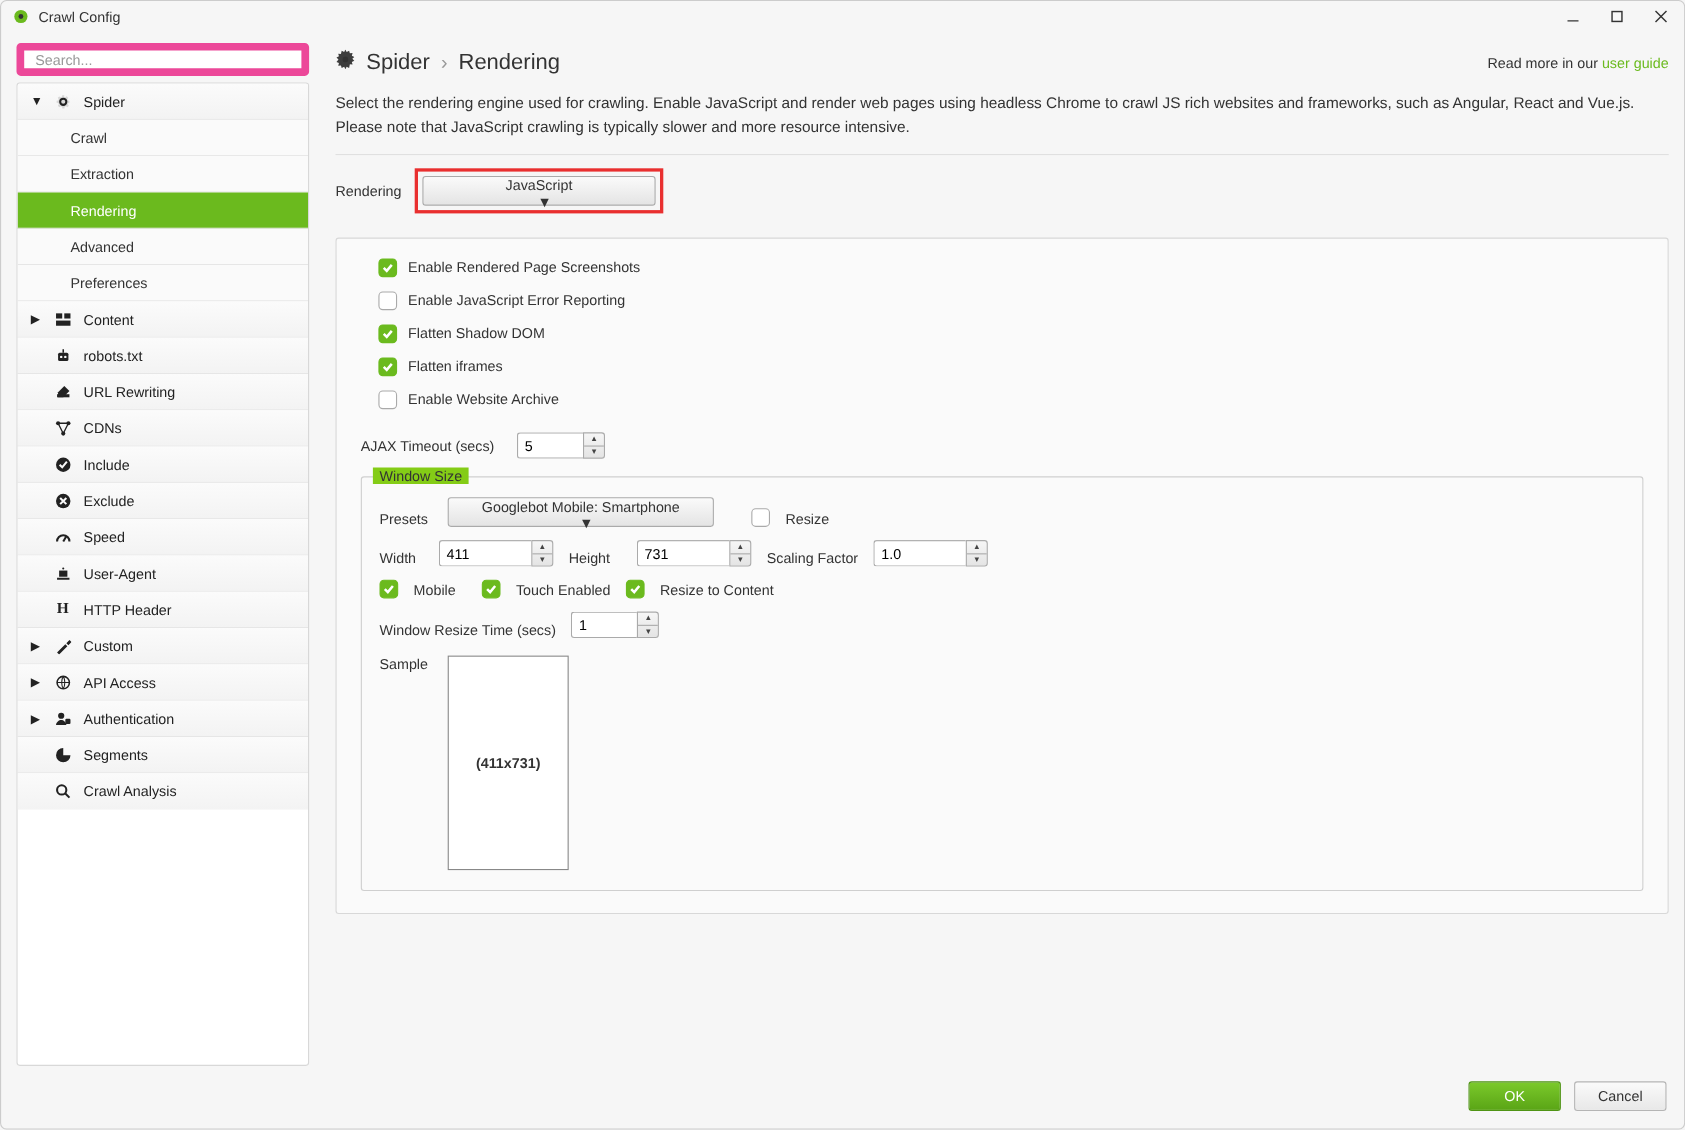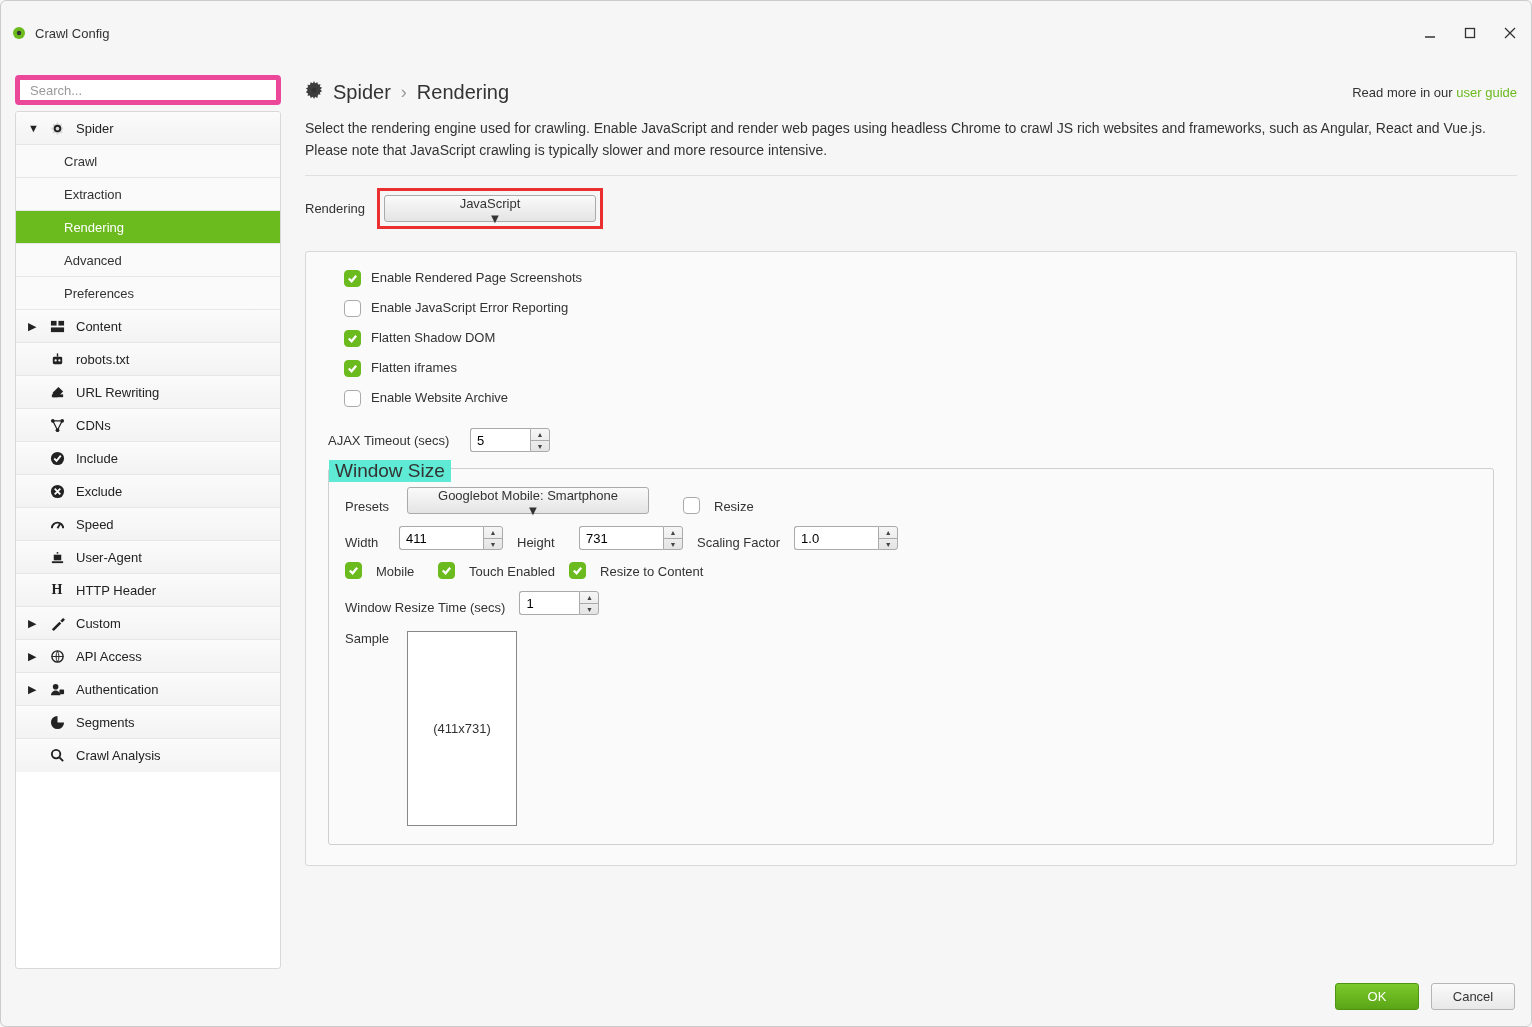--- a/index.html
+++ b/index.html
@@ -1,31 +1,31 @@
 <!DOCTYPE html>
 <html><head>
 <meta charset="utf-8">
 <style>
   * { box-sizing: border-box; margin: 0; padding: 0; font-family: "Segoe UI", Arial, sans-serif; }
   body { background: #f6f6f6; color: #333; font-size: 13px; }
   .window { width: 1532px; height: 1027px; background: #f6f6f6; border: 1px solid #ccc; border-radius: 6px; position: relative; display: flex; flex-direction: column; overflow: hidden; }
 
   
-  .titlebar { display: flex; align-items: center; justify-content: space-between; padding: 24px 10px; }
+  .titlebar { display: flex; align-items: center; justify-content: space-between; padding: 6px 10px; }
   .titlebar-left { display:flex; align-items:center; gap:8px;}
   .titlebar-title { font-size: 13px; }
   .titlebar-controls { display:flex; gap:26px; align-items:center; padding-right: 4px;}
   .win-btn { width: 14px; height: 14px; display:flex; align-items:center; justify-content:center; cursor:pointer;}
   .win-btn svg { stroke:#333; stroke-width:1.3; fill:none; }
 
   
   .body { display:flex; flex:1; min-height:0; padding: 10px 14px 0 14px; gap: 24px;}
   .sidebar-col { width: 266px; display:flex; flex-direction:column;}
   .search-box { position:relative; }
-  .search-box input { width:100%; height:30px; border:5px solid #ec4899; border-radius:4px; padding: 0 10px; font-size:13px; color:#888; background:#fff;}
+  .search-box input { width:100%; height:30px; border:7px solid #ec4899; border-radius:4px; padding: 0 10px; font-size:13px; color:#888; background:#fff;}
   .search-box input::placeholder{ color:#999;}
   .tree { flex:1; border:1px solid #d8d8d8; margin-top:6px; background:#fff; border-radius:3px; overflow:auto;}
   .tree-item, .tree-sub { height:33px; display:flex; align-items:center; font-size:13px; border-bottom:1px solid #e6e6e6; cursor:pointer; }
   .tree-item { padding-left: 12px; gap:10px; background: linear-gradient(#fbfbfb,#f3f3f3); font-weight:500; color:#222;}
   .tree-item .caret { width:10px; color:#222; font-size:11px;}
   .tree-item .lbl-icon { width:18px; display:flex; align-items:center; justify-content:center;}
   .tree-sub { padding-left: 48px; background:#fafafa; color:#333; font-weight:400;}
   .tree-sub.selected { background:#6bba1e; color:#fff; }
   .tree-item.no-caret .caret { visibility:hidden; }
 
@@ -50,27 +50,27 @@
   .chk.checked { background:#6bba1e; border-color:#6bba1e;}
   .chk.checked svg { stroke:#fff; stroke-width:2.5; fill:none;}
   .chk svg { width:11px; height:11px; }
   .num-spin { display:flex; align-items:stretch; height:24px;}
   .num-spin input { width:60px; border:1px solid #aaa; border-right:none; border-radius:3px 0 0 3px; padding:0 6px; font-size:13px; background:#fff;}
   .num-spin .spin-buttons { width:20px; border:1px solid #aaa; border-radius:0 3px 3px 0; display:flex; flex-direction:column; background:linear-gradient(#f6f6f6,#e4e4e4);}
   .num-spin .spin-buttons div { flex:1; display:flex; align-items:center; justify-content:center; font-size:7px; color:#444; cursor:pointer;}
   .num-spin .spin-buttons div:first-child { border-bottom:1px solid #aaa;}
 
   .fieldset { border:1px solid #cfcfcf; border-radius:3px; margin-top:16px; padding: 12px 16px 18px 16px; position:relative;}
-  .fieldset-legend { position:absolute; top:-9px; left:0; background:#5eead4; padding:0 6px; font-size:19px; color:#333;}
+  .fieldset-legend { position:absolute; top:-9px; left:10px; background:#84cc16; padding:0 6px; font-size:13px; color:#333;}
   .fs-row { display:flex; align-items:flex-end; gap:14px; margin-top:12px; flex-wrap:wrap;}
   .fs-row:first-of-type{ margin-top:6px;}
   .fs-row .lbl { min-width:48px;}
   .fs-row .combo.preset { width:242px;}
   .sample-row { display:flex; align-items:flex-start; gap:14px; margin-top:16px;}
-  .sample-box { width:110px; height:195px; border:1px solid #888; background:#fff; display:flex; align-items:center; justify-content:center; font-size:13px; color:#333;}
+  .sample-box { width:110px; height:195px; border:1px solid #888; background:#fff; display:flex; align-items:center; justify-content:center; font-size:13px; color:#333;font-weight:bold;}
 
   
   .footer { display:flex; justify-content:flex-end; gap:12px; padding: 14px 16px 16px 0;}
   .btn { min-width:84px; height:27px; border:1px solid #b5b5b5; border-radius:3px; background:linear-gradient(#fafafa,#e8e8e8); font-size:13px; cursor:pointer; display:flex; align-items:center; justify-content:center;}
   .btn.primary { background:linear-gradient(#7bc92b,#5aa516); border-color:#4f9414; color:#fff;}
 
   
   .ico { width:16px; height:16px; }
   .gear-ico { display:inline-flex;}
 </style>

